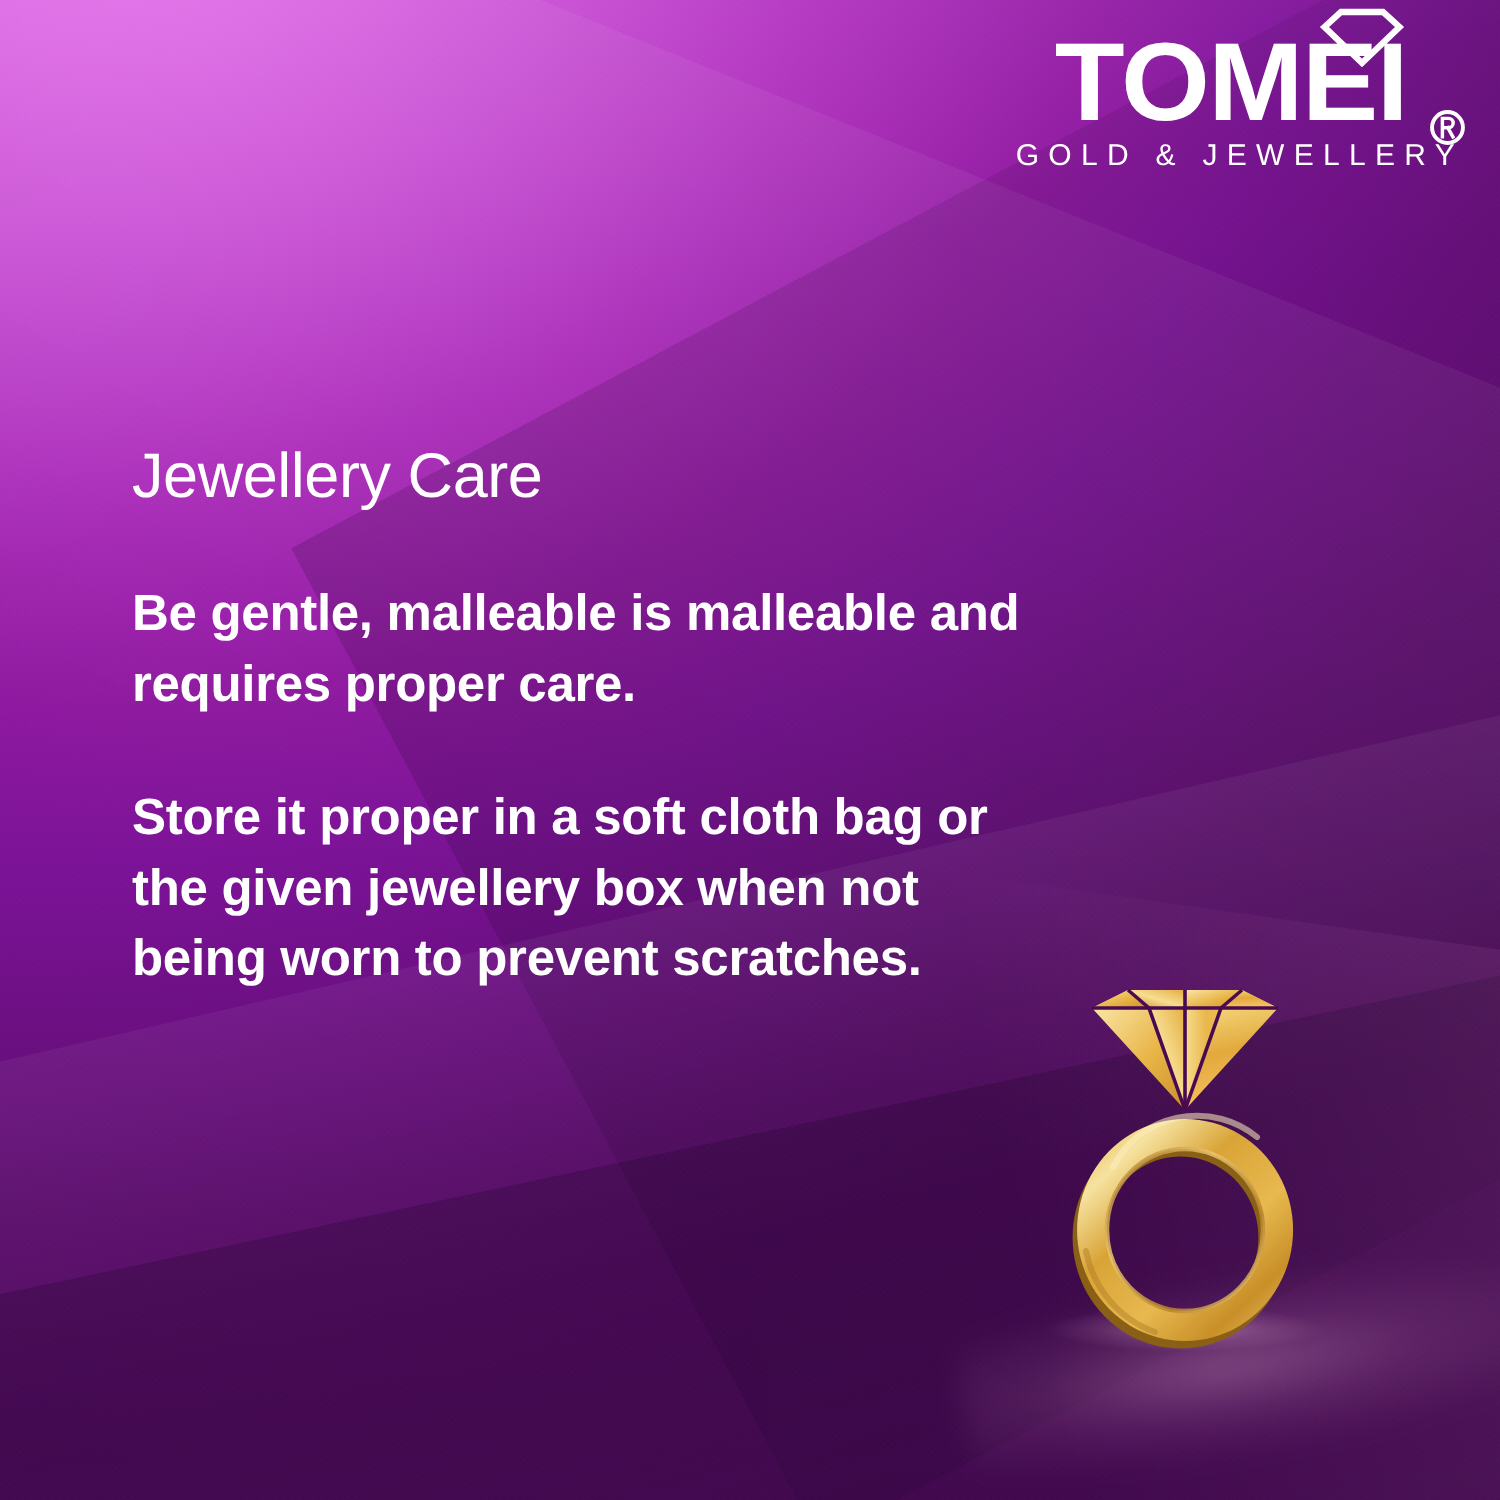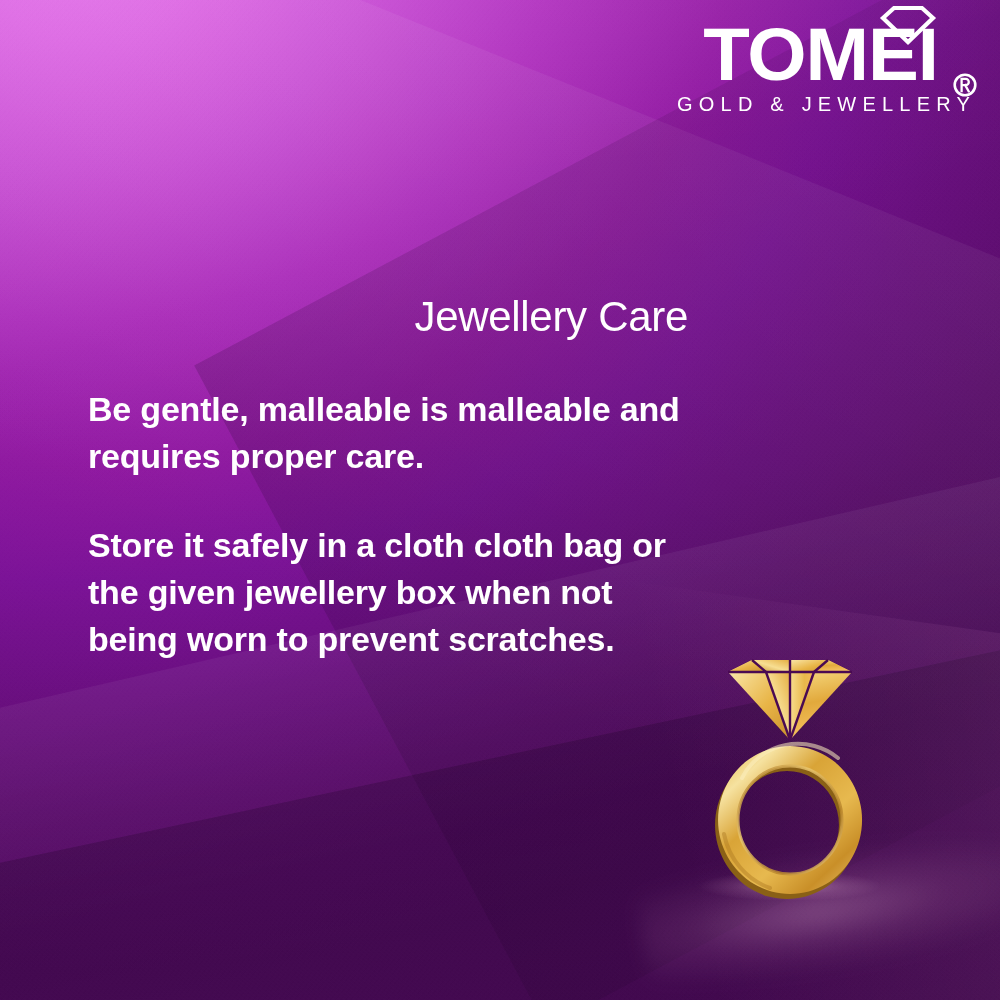--- a/index.html
+++ b/index.html
@@ -134,21 +134,20 @@
   .copy {
     position:absolute; left:88px; top:292px; width:600px;
     color:#ffffff;
   }
   .heading {
     font-size:42px;
     font-weight:400;
     line-height:50px;
     letter-spacing:-0.3px;
     margin-bottom:44px;
-    text-align:right;
   }
   .para {
     font-size:34px;
     font-weight:bold;
     line-height:47px;
     letter-spacing:-0.2px;
     margin-bottom:42px;
   }
   .para:last-child { margin-bottom:0; }
 
@@ -192,21 +191,21 @@
         </svg>
       </span>
     </div>
 
     <div class="logo-sub">GOLD &amp; JEWELLERY</div>
   </div>
 
   <div class="copy">
     <div class="heading">Jewellery Care</div>
     <div class="para">Be gentle, malleable is malleable and requires proper care.</div>
-    <div class="para">Store it safely in a cloth cloth bag or the given jewellery box when not being worn to prevent scratches.</div>
+    <div class="para">Store it proper in a soft cloth bag or the given jewellery box when not being worn to prevent scratches.</div>
   </div>
 
   <div class="ring-art">
     <svg viewBox="0 0 200 250" width="200" height="250" aria-hidden="true">
       <defs>
         <linearGradient id="gFacetA" x1="0" y1="0" x2="1" y2="1">
           <stop offset="0%" stop-color="#B8821F"></stop>
           <stop offset="45%" stop-color="#F2D277"></stop>
           <stop offset="100%" stop-color="#D9A23A"></stop>
         </linearGradient>

